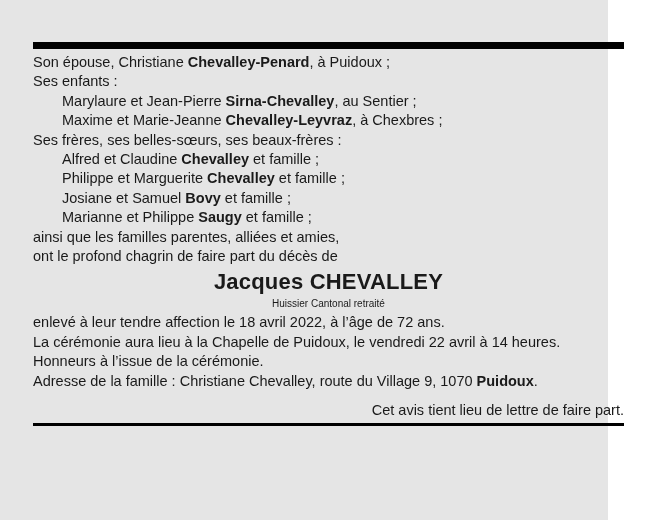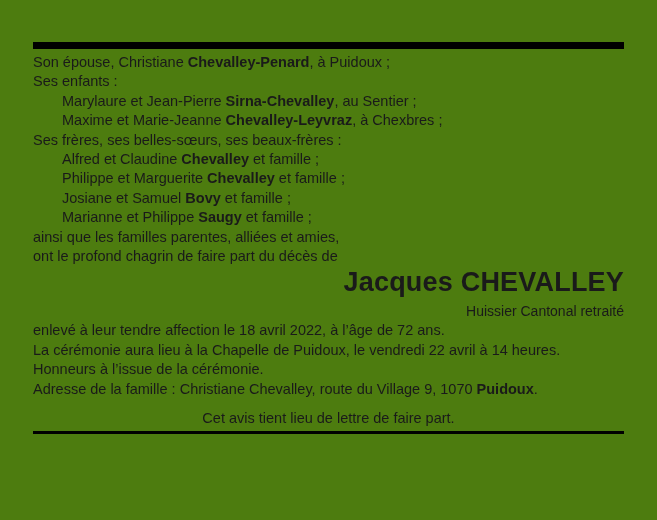--- a/index.html
+++ b/index.html
@@ -9,23 +9,23 @@
   }
   body {
     width: 657px;
     height: 520px;
     overflow: hidden;
     font-family: "Liberation Sans", sans-serif;
     color: #1a1a1a;
   }
   .page {
     position: relative;
-    width: 657px;
+    width: 608px;
     height: 520px;
-    background: #4d7c0f;
+    background: #e5e5e5;
   }
   .content {
     position: absolute;
     left: 33px;
     top: 42px;
     width: 591px;
   }
   .top-rule {
     height: 7px;
     background: #000000;
@@ -38,37 +38,36 @@
   }
   .line {
     font-size: 14.5px;
     line-height: 19.4px;
     white-space: nowrap;
   }
   .line.indent {
     padding-left: 29px;
   }
   .deceased-name {
-    text-align: right;
+    text-align: center;
     font-weight: bold;
-    font-size: 27px;
+    font-size: 22px;
     line-height: 24px;
     margin-top: 4px;
     letter-spacing: 0.2px;
   }
   .deceased-subtitle {
-    text-align: right;
-    font-size: 14px;
+    text-align: center;
+    font-size: 10px;
     line-height: 19px;
-    margin-top: 8px;
   }
   .details {
   }
   .closing {
-    text-align: center;
+    text-align: right;
     font-size: 14.5px;
     line-height: 19.4px;
     margin-top: 10px;
   }
   b { font-weight: bold; }
 </style>
 </head>
 <body>
 
 <div class="page">

